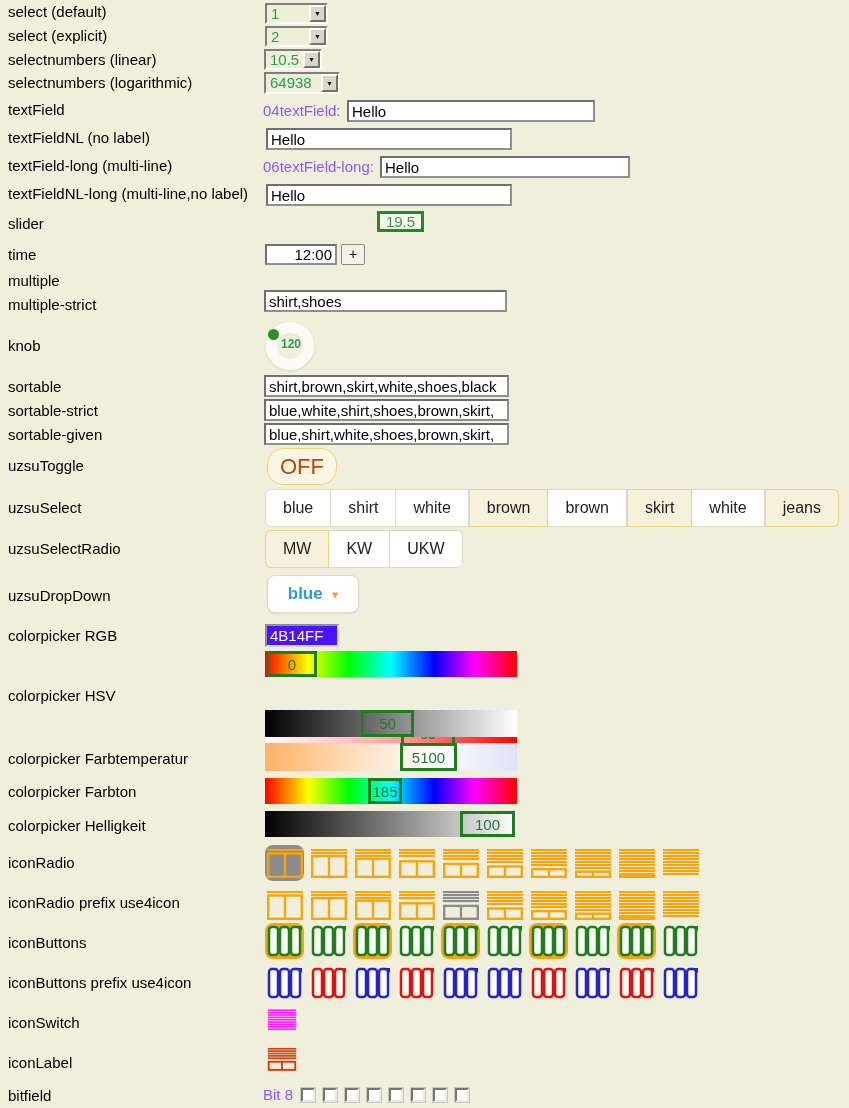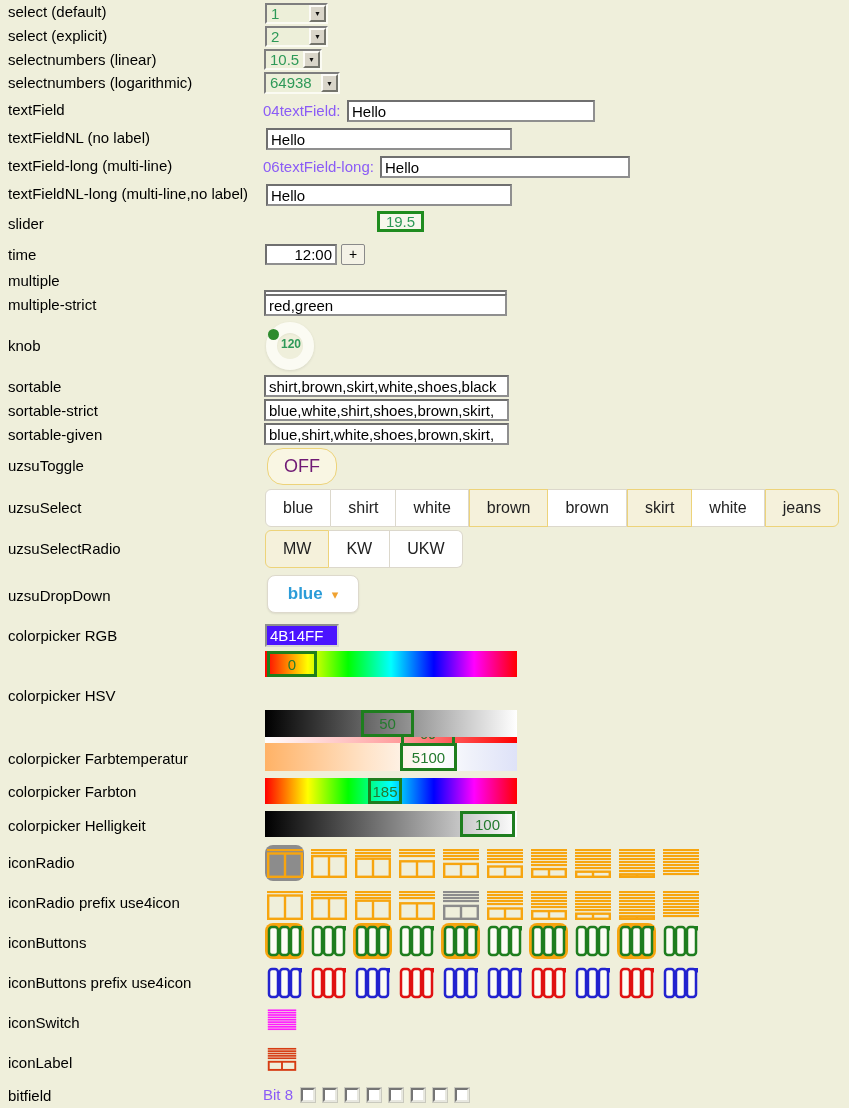--- a/index.html
+++ b/index.html
@@ -20,21 +20,21 @@
        display:flex;align-items:center;justify-content:center;}
   .plusbtn{position:absolute;box-sizing:border-box;width:24px;height:21px;background:#F4F2E6;
        border:1px solid #8a8a8a;font-size:14px;text-align:center;line-height:18px;color:#000;border-radius:2px;}
   
   .knob{position:absolute;left:266px;top:322px;width:48px;height:48px;border-radius:50%;box-sizing:border-box;
        border:11px solid #FBFBF3;box-shadow:0 1px 3px rgba(0,0,0,0.10), inset 0 1px 2px rgba(0,0,0,0.05);}
   .knob-dot{position:absolute;left:-9px;top:-4px;width:11px;height:11px;border-radius:50%;background:#2E8B2E;}
   .knob-val{position:absolute;left:4px;top:4px;font-size:12px;font-weight:bold;color:#2E9958;}
   
   .bigbtn{position:absolute;box-sizing:border-box;background:#F9F6E3;border:1px solid #EDD37A;border-radius:16px;
-       font-size:18px;color:#701a75;display:flex;align-items:center;justify-content:center;}
+       font-size:22px;color:#c2410c;display:flex;align-items:center;justify-content:center;}
   .optbar{position:absolute;display:flex;}
   .opt{box-sizing:border-box;height:38px;line-height:36px;padding:0 17px;background:#fff;
        border:1px solid #DCD8CC;border-left:none;font-size:16px;color:#222;text-align:center;}
   .opt:first-child{border-left:1px solid #DCD8CC;border-radius:6px 0 0 6px;}
   .opt:last-child{border-radius:0 6px 6px 0;}
   .opt.selected{background:#F5F1DB;border:1px solid #EDD37A;}
   .dropbtn{position:absolute;left:267px;top:575px;width:92px;height:38px;box-sizing:border-box;background:#fff;
        border:1px solid #DDD9CC;border-radius:8px;box-shadow:0 1px 2px rgba(0,0,0,0.08);
        display:flex;align-items:center;justify-content:center;gap:9px;}
   .dropbtn .dval{color:#2B9CD8;font-weight:bold;font-size:17px;}
@@ -124,21 +124,20 @@
 
   
   <div class="sliderbox">19.5</div>
 
   
   <input class="inp" style="left: 265px; top: 244px; width: 72px; height: 21px; text-align: right;" value="12:00">
   <div class="plusbtn" style="left:341px;top:244px">+</div>
 
   
   <input class="inp" style="left: 264px; top: 270px; width: 243px; margin-top: 20px;" value="shirt,shoes">
-  <input class="inp" style="left: 264px; top: 294px; width: 243px;" value="red,green">
 
   
   <div class="knob">
     <span class="knob-dot"></span>
     <span class="knob-val">120</span>
   </div>
 
   
   <input class="inp" style="left: 264px; top: 375px; width: 245px;" value="shirt,brown,skirt,white,shoes,black">
   <input class="inp" style="left: 264px; top: 399px; width: 245px;" value="blue,white,shirt,shoes,brown,skirt,">

